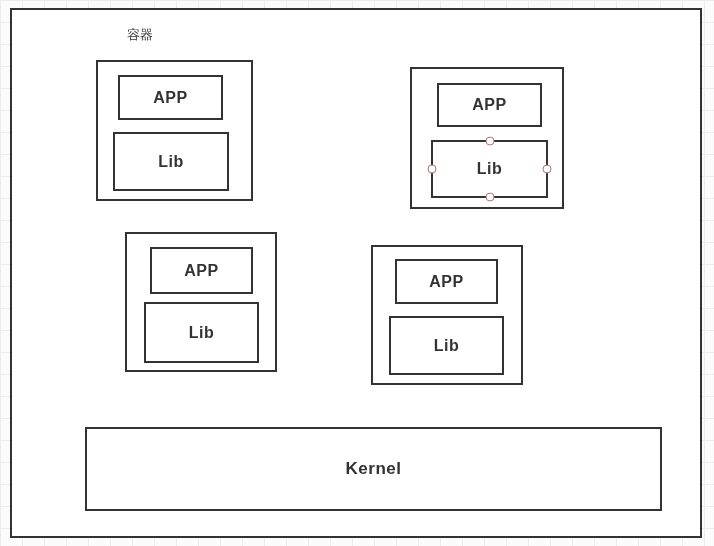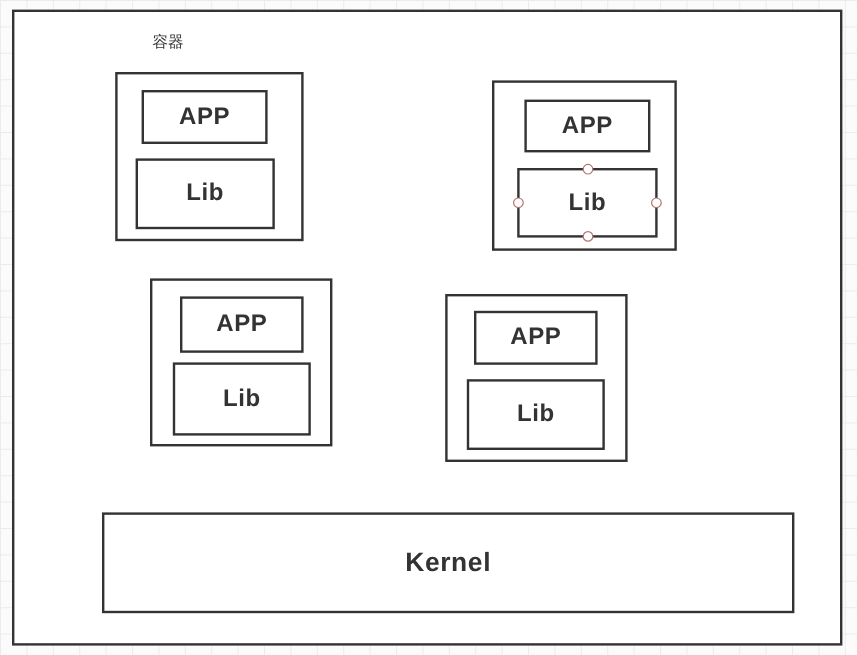--- a/index.html
+++ b/index.html
@@ -22,25 +22,25 @@
     background: #ffffff;
     border: 2px solid #333333;
   }
   .box-label {
     position: absolute;
     inset: 0;
     display: flex;
     align-items: center;
     justify-content: center;
     font-weight: bold;
-    font-size: 20px;
+    font-size: 16px;
     color: #333333;
     letter-spacing: 0.5px;
   }
-  .kernel .box-label { font-size: 22px; }
+  .kernel .box-label { font-size: 17px; }
   .text-label {
     position: absolute;
     font-size: 13px;
     color: #333333;
     white-space: nowrap;
   }
   .handle {
     position: absolute;
     width: 7px;
     height: 7px;

